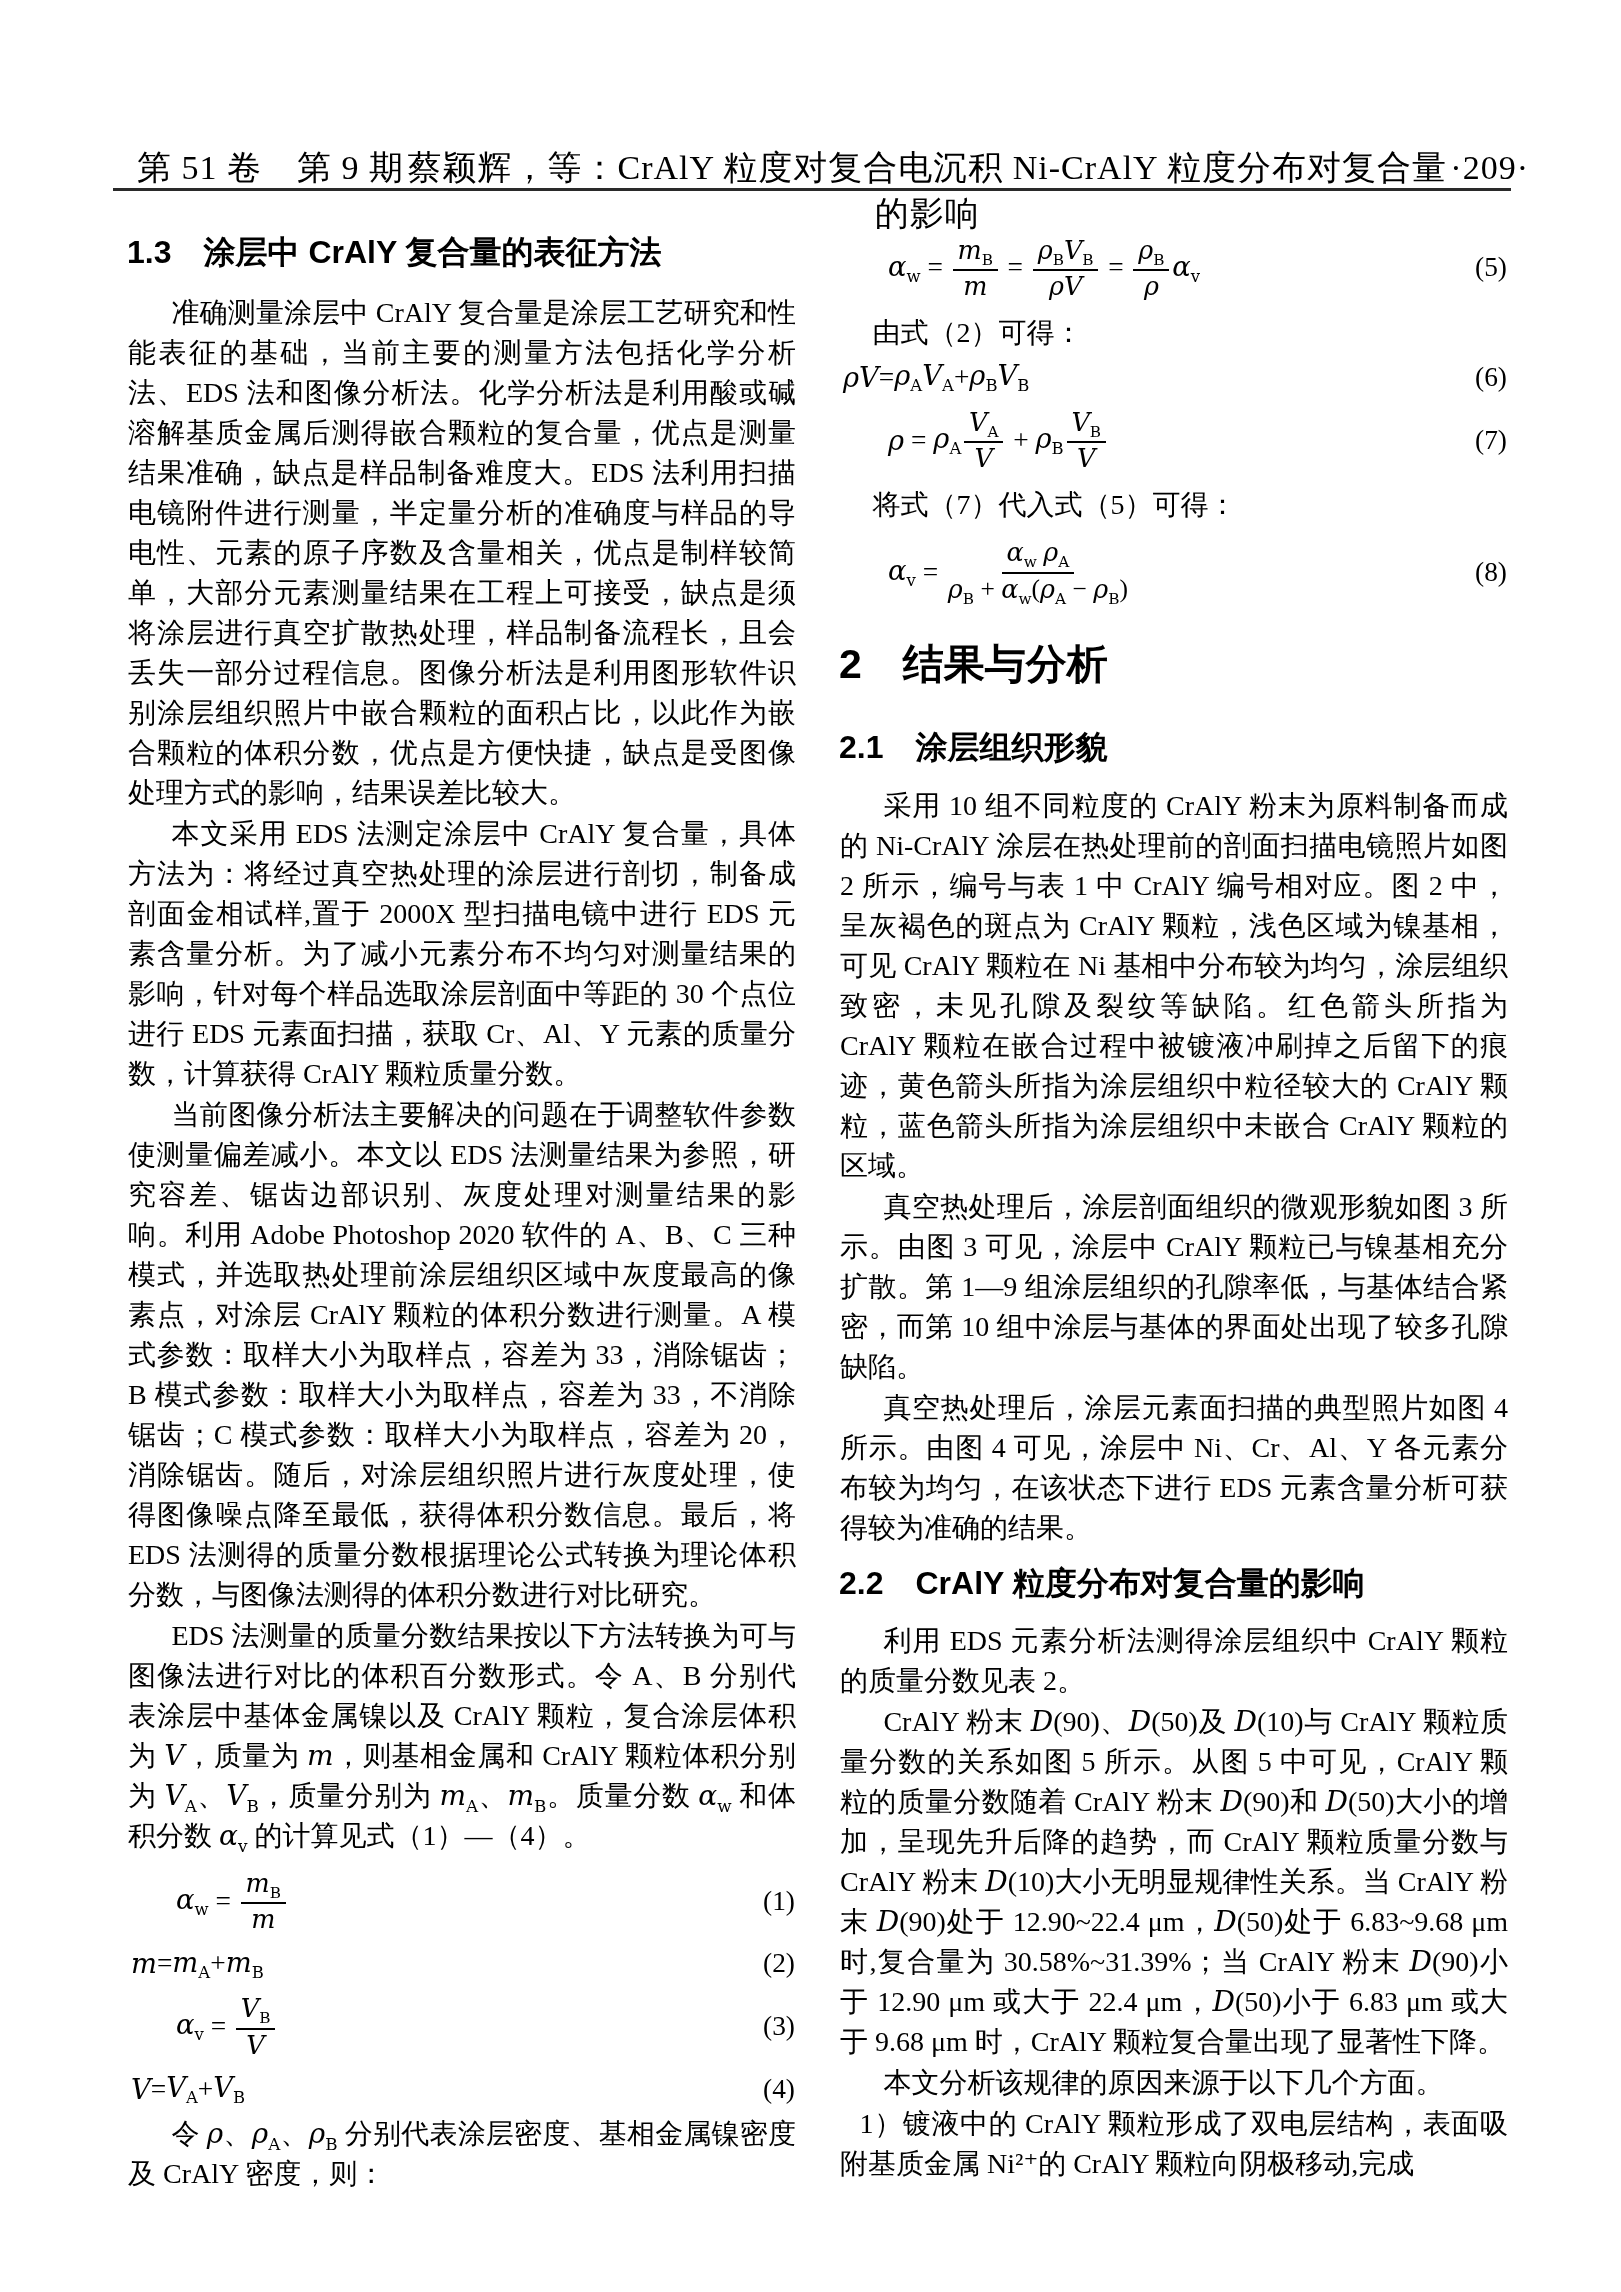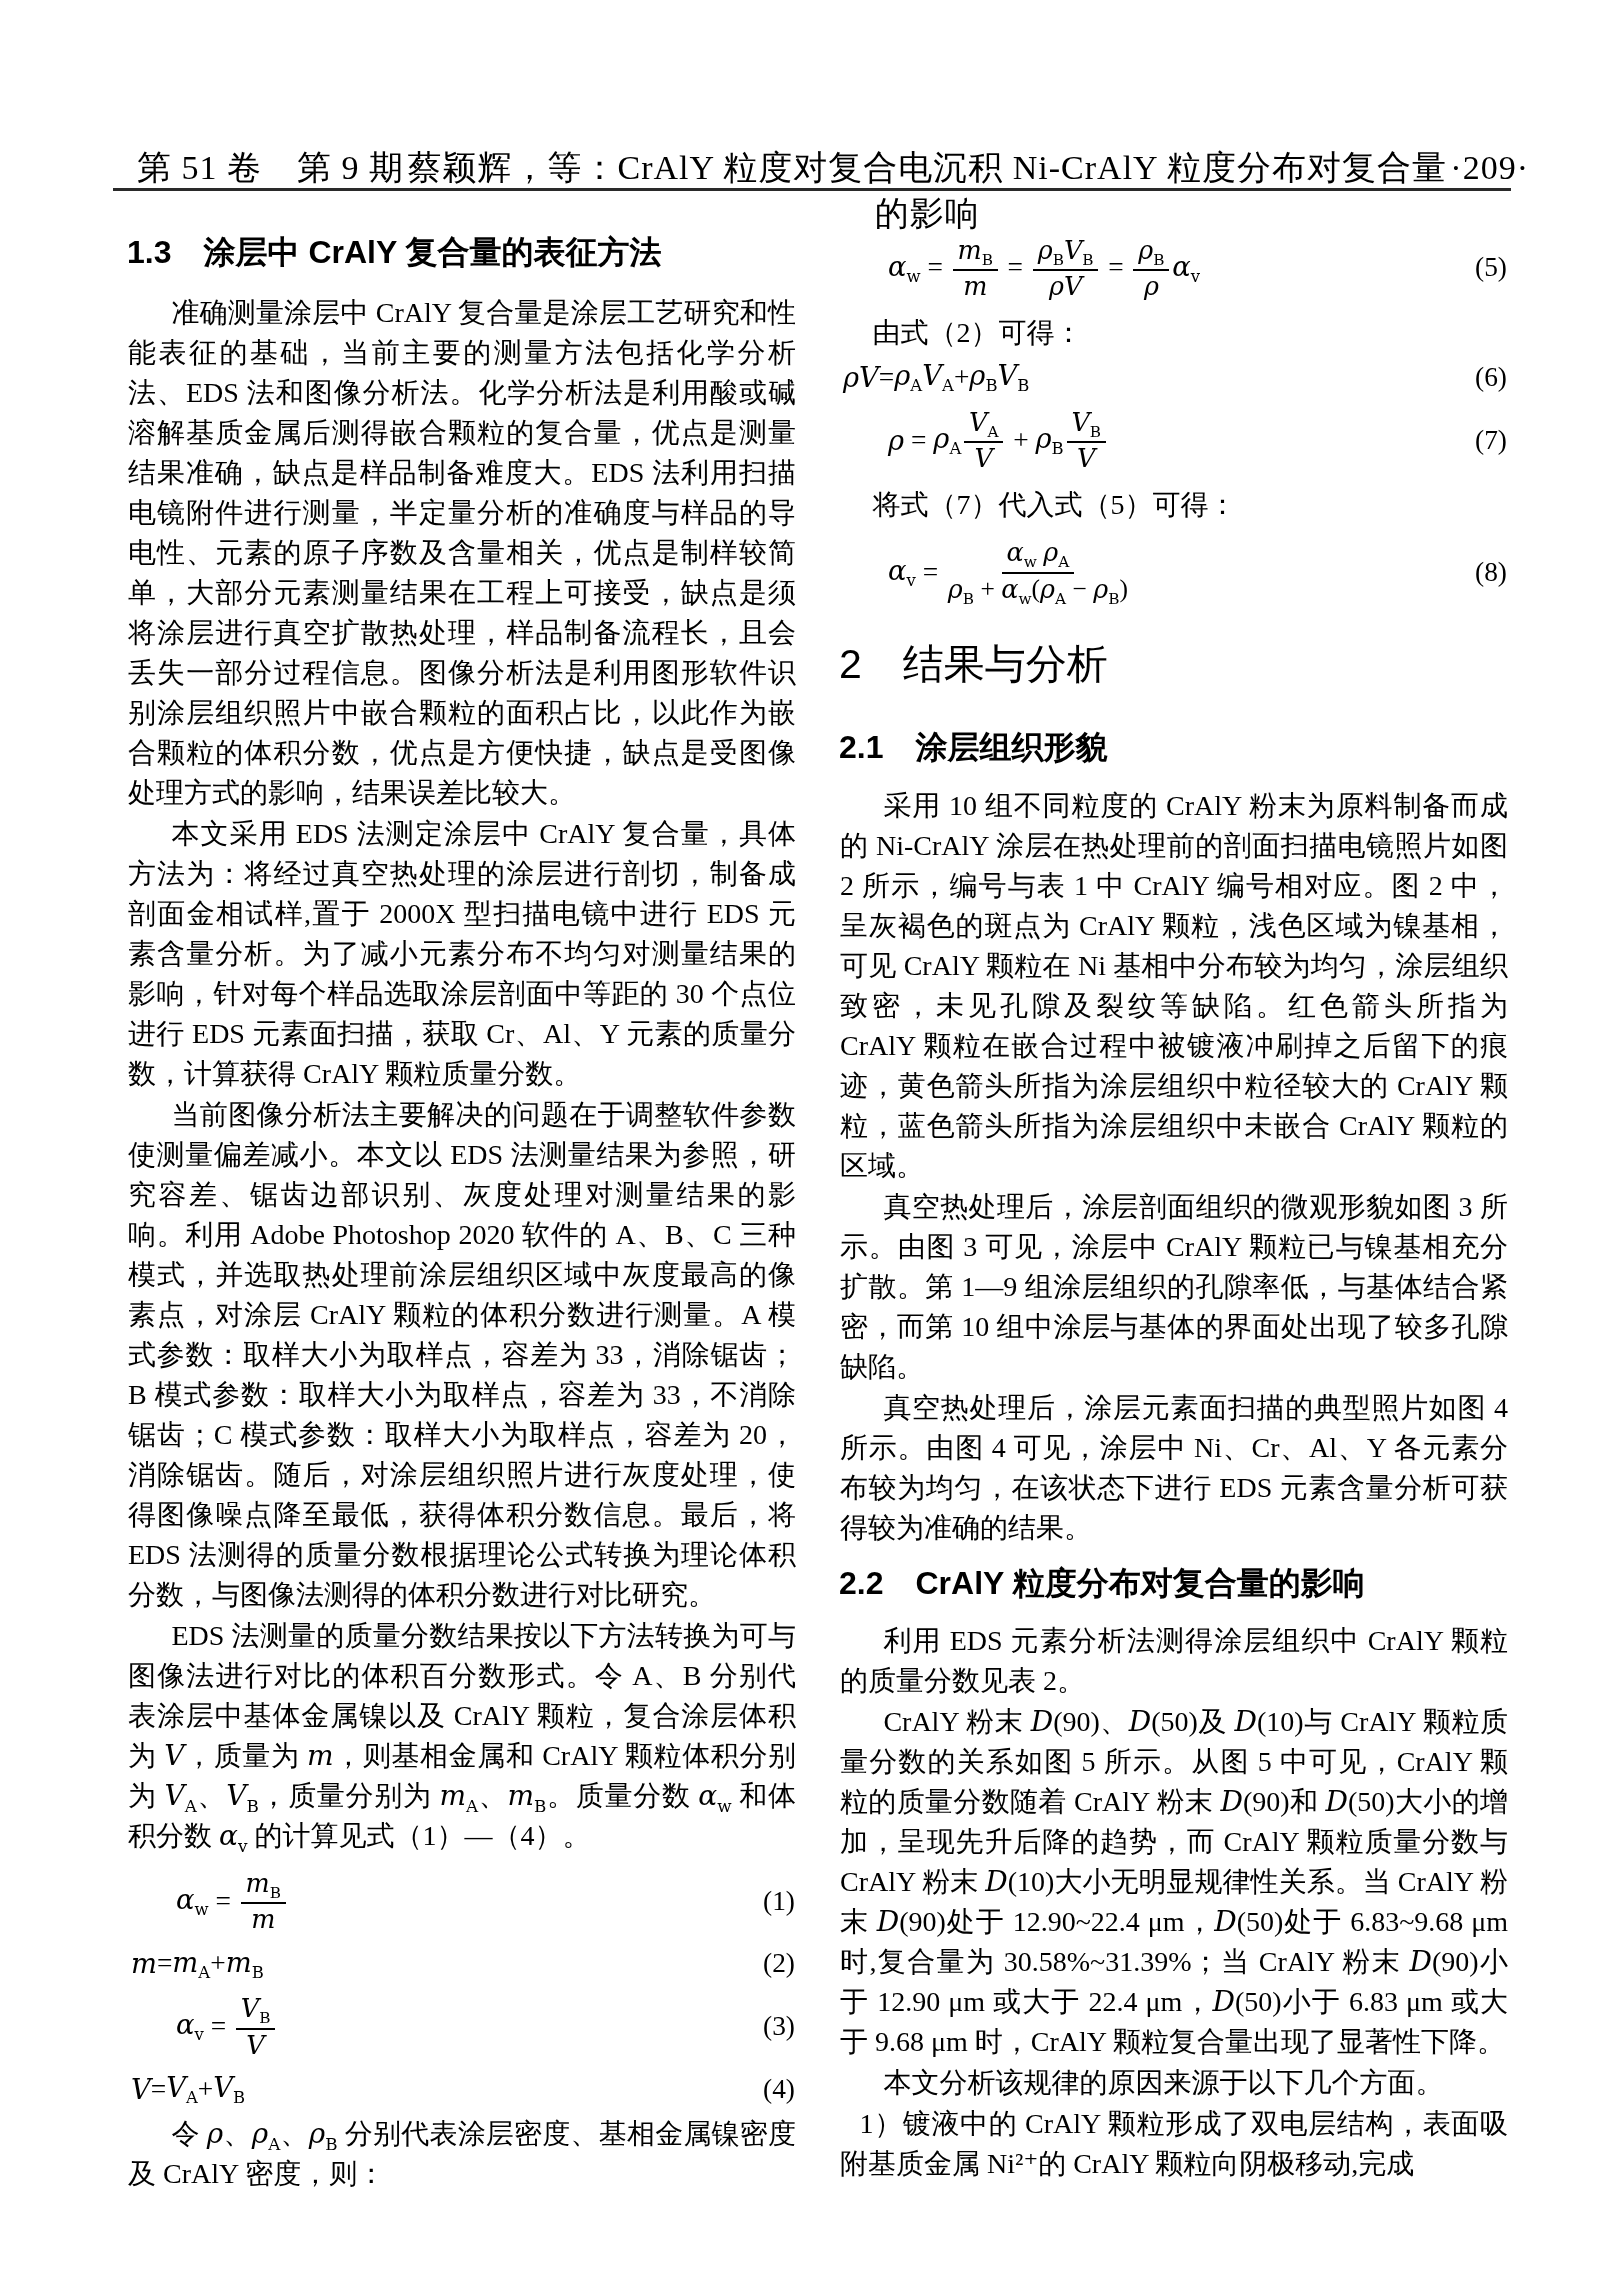--- a/index.html
+++ b/index.html
@@ -32,21 +32,21 @@
   p.para.num-item { text-indent: 0.7em; }
   p.conn { margin: 2px 0; text-indent: 1.2em; text-align: left; }
   
   .h-sub {
     font-family: "Liberation Sans", "DejaVu Sans", sans-serif;
     font-weight: bold; font-size: 32px; line-height: 39px;
     margin: 9.8px 0 21.6px; text-align: left;
   }
   .h-main {
     font-family: "Liberation Sans", "DejaVu Sans", sans-serif;
-    font-weight: normal; font-size: 41px; line-height: 49px;
+    font-weight: bold; font-size: 41px; line-height: 49px;
     margin: 33px 0 0; text-align: left;
   }
   .h-sub2 { margin: 39px 0 19.6px; }
   .h-sub3 { margin: 15.7px 0 17.6px; }
   
   .eq {
     display: flex; justify-content: space-between; align-items: center;
     margin: 6.9px 0; line-height: 1.15; font-size: 27.4px;
   }
   .eq.eq-frac { margin: 12.7px 0; }

